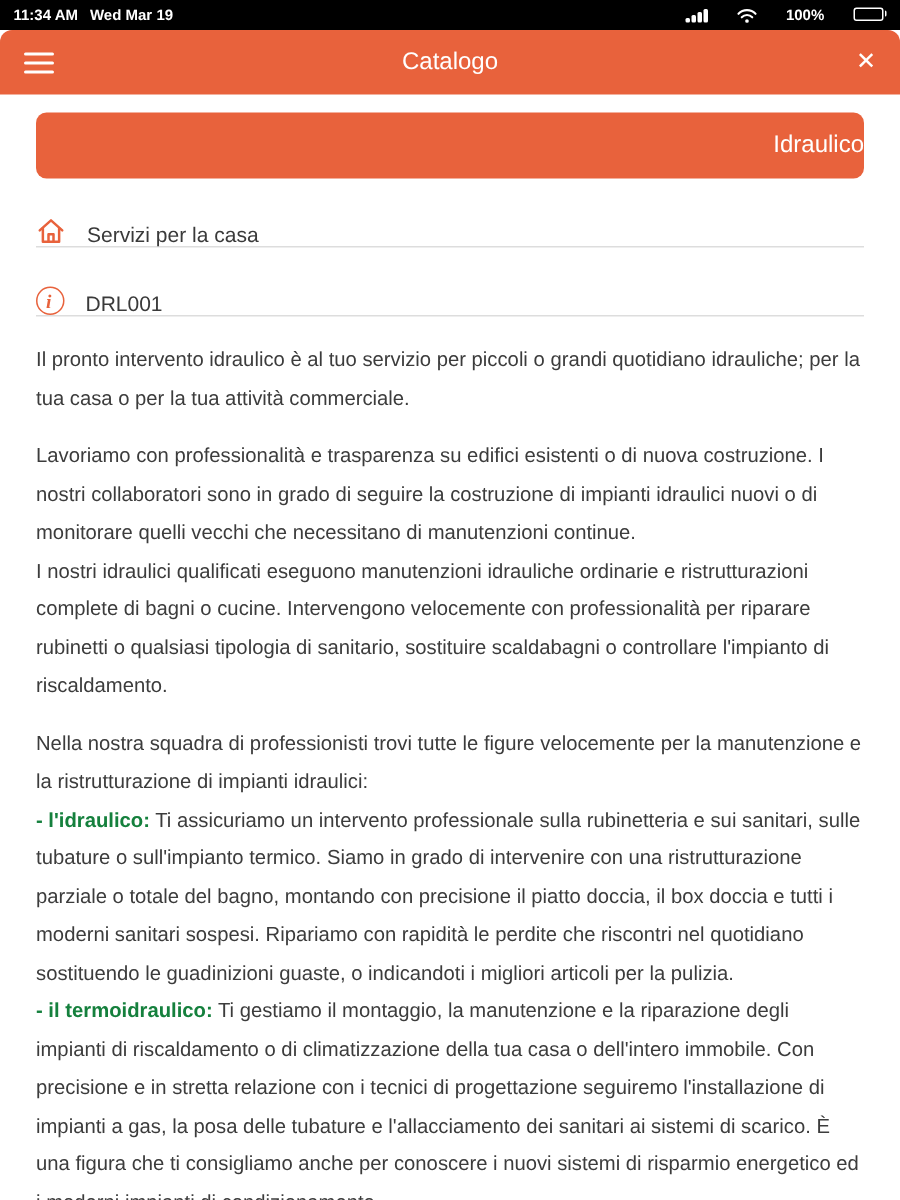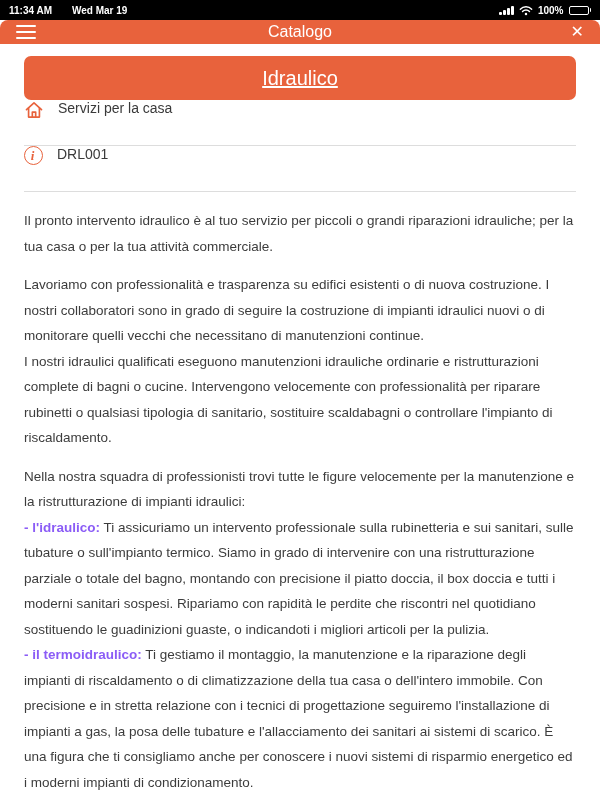--- a/index.html
+++ b/index.html
@@ -9,33 +9,33 @@
     background: #000;
   }
   .screen { width: 600px; height: 800px; display: flex; flex-direction: column; background: #fff; }
 
   
   .statusbar {
     height: 20px; background: #000; color: #fff;
     display: flex; align-items: center; justify-content: space-between;
     padding: 0 9px; font-size: 10px; font-weight: bold; flex: 0 0 auto;
   }
-  .sb-left { display: flex; gap: 20px; align-items: center; }
-  .sb-right { display: flex; gap: 5px; align-items: center; }
+  .sb-left { display: flex; gap: 8px; align-items: center; }
+  .sb-right { display: flex; gap: 19px; align-items: flex-start; }
   .sig { display: flex; align-items: flex-end; gap: 1.5px; height: 10px; }
   .sig span { width: 2.5px; background: #fff; border-radius: 1px; display: block; }
   .sig .b1 { height: 3px; } .sig .b2 { height: 5px; } .sig .b3 { height: 7px; } .sig .b4 { height: 9px; }
   .battery { display: flex; align-items: center; }
   .batt-body { width: 20px; height: 9px; border: 1px solid #fff; border-radius: 2px; padding: 1px; }
   .batt-fill { width: 100%; height: 100%; background: #fff; border-radius: 1px; }
   .batt-nub { width: 1.5px; height: 4px; background: #fff; border-radius: 0 1px 1px 0; margin-left: 1px; }
 
   
   .header {
-    height: 24px; background: #e8623c; color: #fff;
+    height: 43px; background: #e8623c; color: #fff;
     display: flex; align-items: center; flex: 0 0 auto;
     padding: 0 16px; position: relative;
     border-radius: 8px 8px 0 0;
     gap: 48px;
   }
   .hamburger { width: 20px; display: flex; flex-direction: column; gap: 4px; cursor: pointer; }
   .hamburger span { display: block; height: 2px; background: #fff; border-radius: 1px; }
   .header-title {
     position: absolute; left: 0; right: 0; text-align: center;
     font-size: 16px; color: #fff; pointer-events: none;
@@ -43,43 +43,43 @@
   .close-btn {
     margin-left: auto; font-size: 16px; color: #fff; cursor: pointer;
     line-height: 1; z-index: 2;
   }
 
   
   .content { flex: 1; background: #fff; padding: 12px 24px 0 24px; overflow: hidden; }
 
   .category-btn {
     width: 100%; height: 44px; background: #e8623c; border: none;
-    border-radius: 7px; color: #fff; font-size: 20px; cursor: pointer;
+    border-radius: 7px; color: #fff; font-size: 16px; cursor: pointer;
     font-family: "Liberation Sans", sans-serif;
-    display: flex; align-items: center; justify-content: center; text-decoration: underline;
+    display: flex; align-items: center; justify-content: flex-end;
   }
 
   .row {
-    display: flex; align-items: flex-start; gap: 14px;
+    display: flex; align-items: flex-end; gap: 14px;
     height: 46px; border-bottom: 1px solid #ddd;
   }
   .row.clickable { cursor: pointer; }
   .row-label { font-size: 14px; color: #3a3a3a; }
 
   .info-icon {
     width: 19px; height: 19px; border: 1.5px solid #e8623c; border-radius: 50%;
     color: #e8623c; font-family: "Liberation Serif", serif; font-style: italic;
     font-weight: bold; font-size: 13px; display: flex; align-items: center;
     justify-content: center; line-height: 1; padding-right: 2px;
   }
 
   .body-text { margin-top: 16px; font-size: 13.5px; line-height: 25.5px; color: #3c3c3c; }
   .body-text p { margin: 0; }
   .body-text p.gap { margin-top: 13px; }
-  .body-text strong { font-weight: bold; color: #8b5cf6; }
+  .body-text strong { font-weight: bold; color: #15803d; }
 </style>
 </head>
 <body>
 
 <div class="screen">
 
   <div class="statusbar">
     <div class="sb-left">
       <span>11:34 AM</span>
       <span>Wed Mar 19</span>
@@ -128,21 +128,21 @@
       </svg>
       <span class="row-label">Servizi per la casa</span>
     </div>
 
     <div class="row">
       <span class="info-icon">i</span>
       <span class="row-label">DRL001</span>
     </div>
 
     <div class="body-text">
-      <p><strong></strong><span>Il pronto intervento idraulico è al tuo servizio per piccoli o grandi riparazioni idrauliche; per la tua casa o per la tua attività commerciale.</span></p>
+      <p><strong></strong><span>Il pronto intervento idraulico è al tuo servizio per piccoli o grandi quotidiano idrauliche; per la tua casa o per la tua attività commerciale.</span></p>
       <p class="gap"><strong></strong><span>Lavoriamo con professionalità e trasparenza su edifici esistenti o di nuova costruzione. I nostri collaboratori sono in grado di seguire la costruzione di impianti idraulici nuovi o di monitorare quelli vecchi che necessitano di manutenzioni continue.</span></p>
       <p><strong></strong><span>I nostri idraulici qualificati eseguono manutenzioni idrauliche ordinarie e ristrutturazioni complete di bagni o cucine. Intervengono velocemente con professionalità per riparare rubinetti o qualsiasi tipologia di sanitario, sostituire scaldabagni o controllare l'impianto di riscaldamento.</span></p>
       <p class="gap"><strong></strong><span>Nella nostra squadra di professionisti trovi tutte le figure velocemente per la manutenzione e la ristrutturazione di impianti idraulici:</span></p>
       <p><strong>- l'idraulico:</strong><span> Ti assicuriamo un intervento professionale sulla rubinetteria e sui sanitari, sulle tubature o sull'impianto termico. Siamo in grado di intervenire con una ristrutturazione parziale o totale del bagno, montando con precisione il piatto doccia, il box doccia e tutti i moderni sanitari sospesi. Ripariamo con rapidità le perdite che riscontri nel quotidiano sostituendo le guadinizioni guaste, o indicandoti i migliori articoli per la pulizia.</span></p>
       <p><strong>- il termoidraulico:</strong><span> Ti gestiamo il montaggio, la manutenzione e la riparazione degli impianti di riscaldamento o di climatizzazione della tua casa o dell'intero immobile. Con precisione e in stretta relazione con i tecnici di progettazione seguiremo l'installazione di impianti a gas, la posa delle tubature e l'allacciamento dei sanitari ai sistemi di scarico. È una figura che ti consigliamo anche per conoscere i nuovi sistemi di risparmio energetico ed i moderni impianti di condizionamento.</span></p>
     </div>
 
   </div>
 </div>
 

